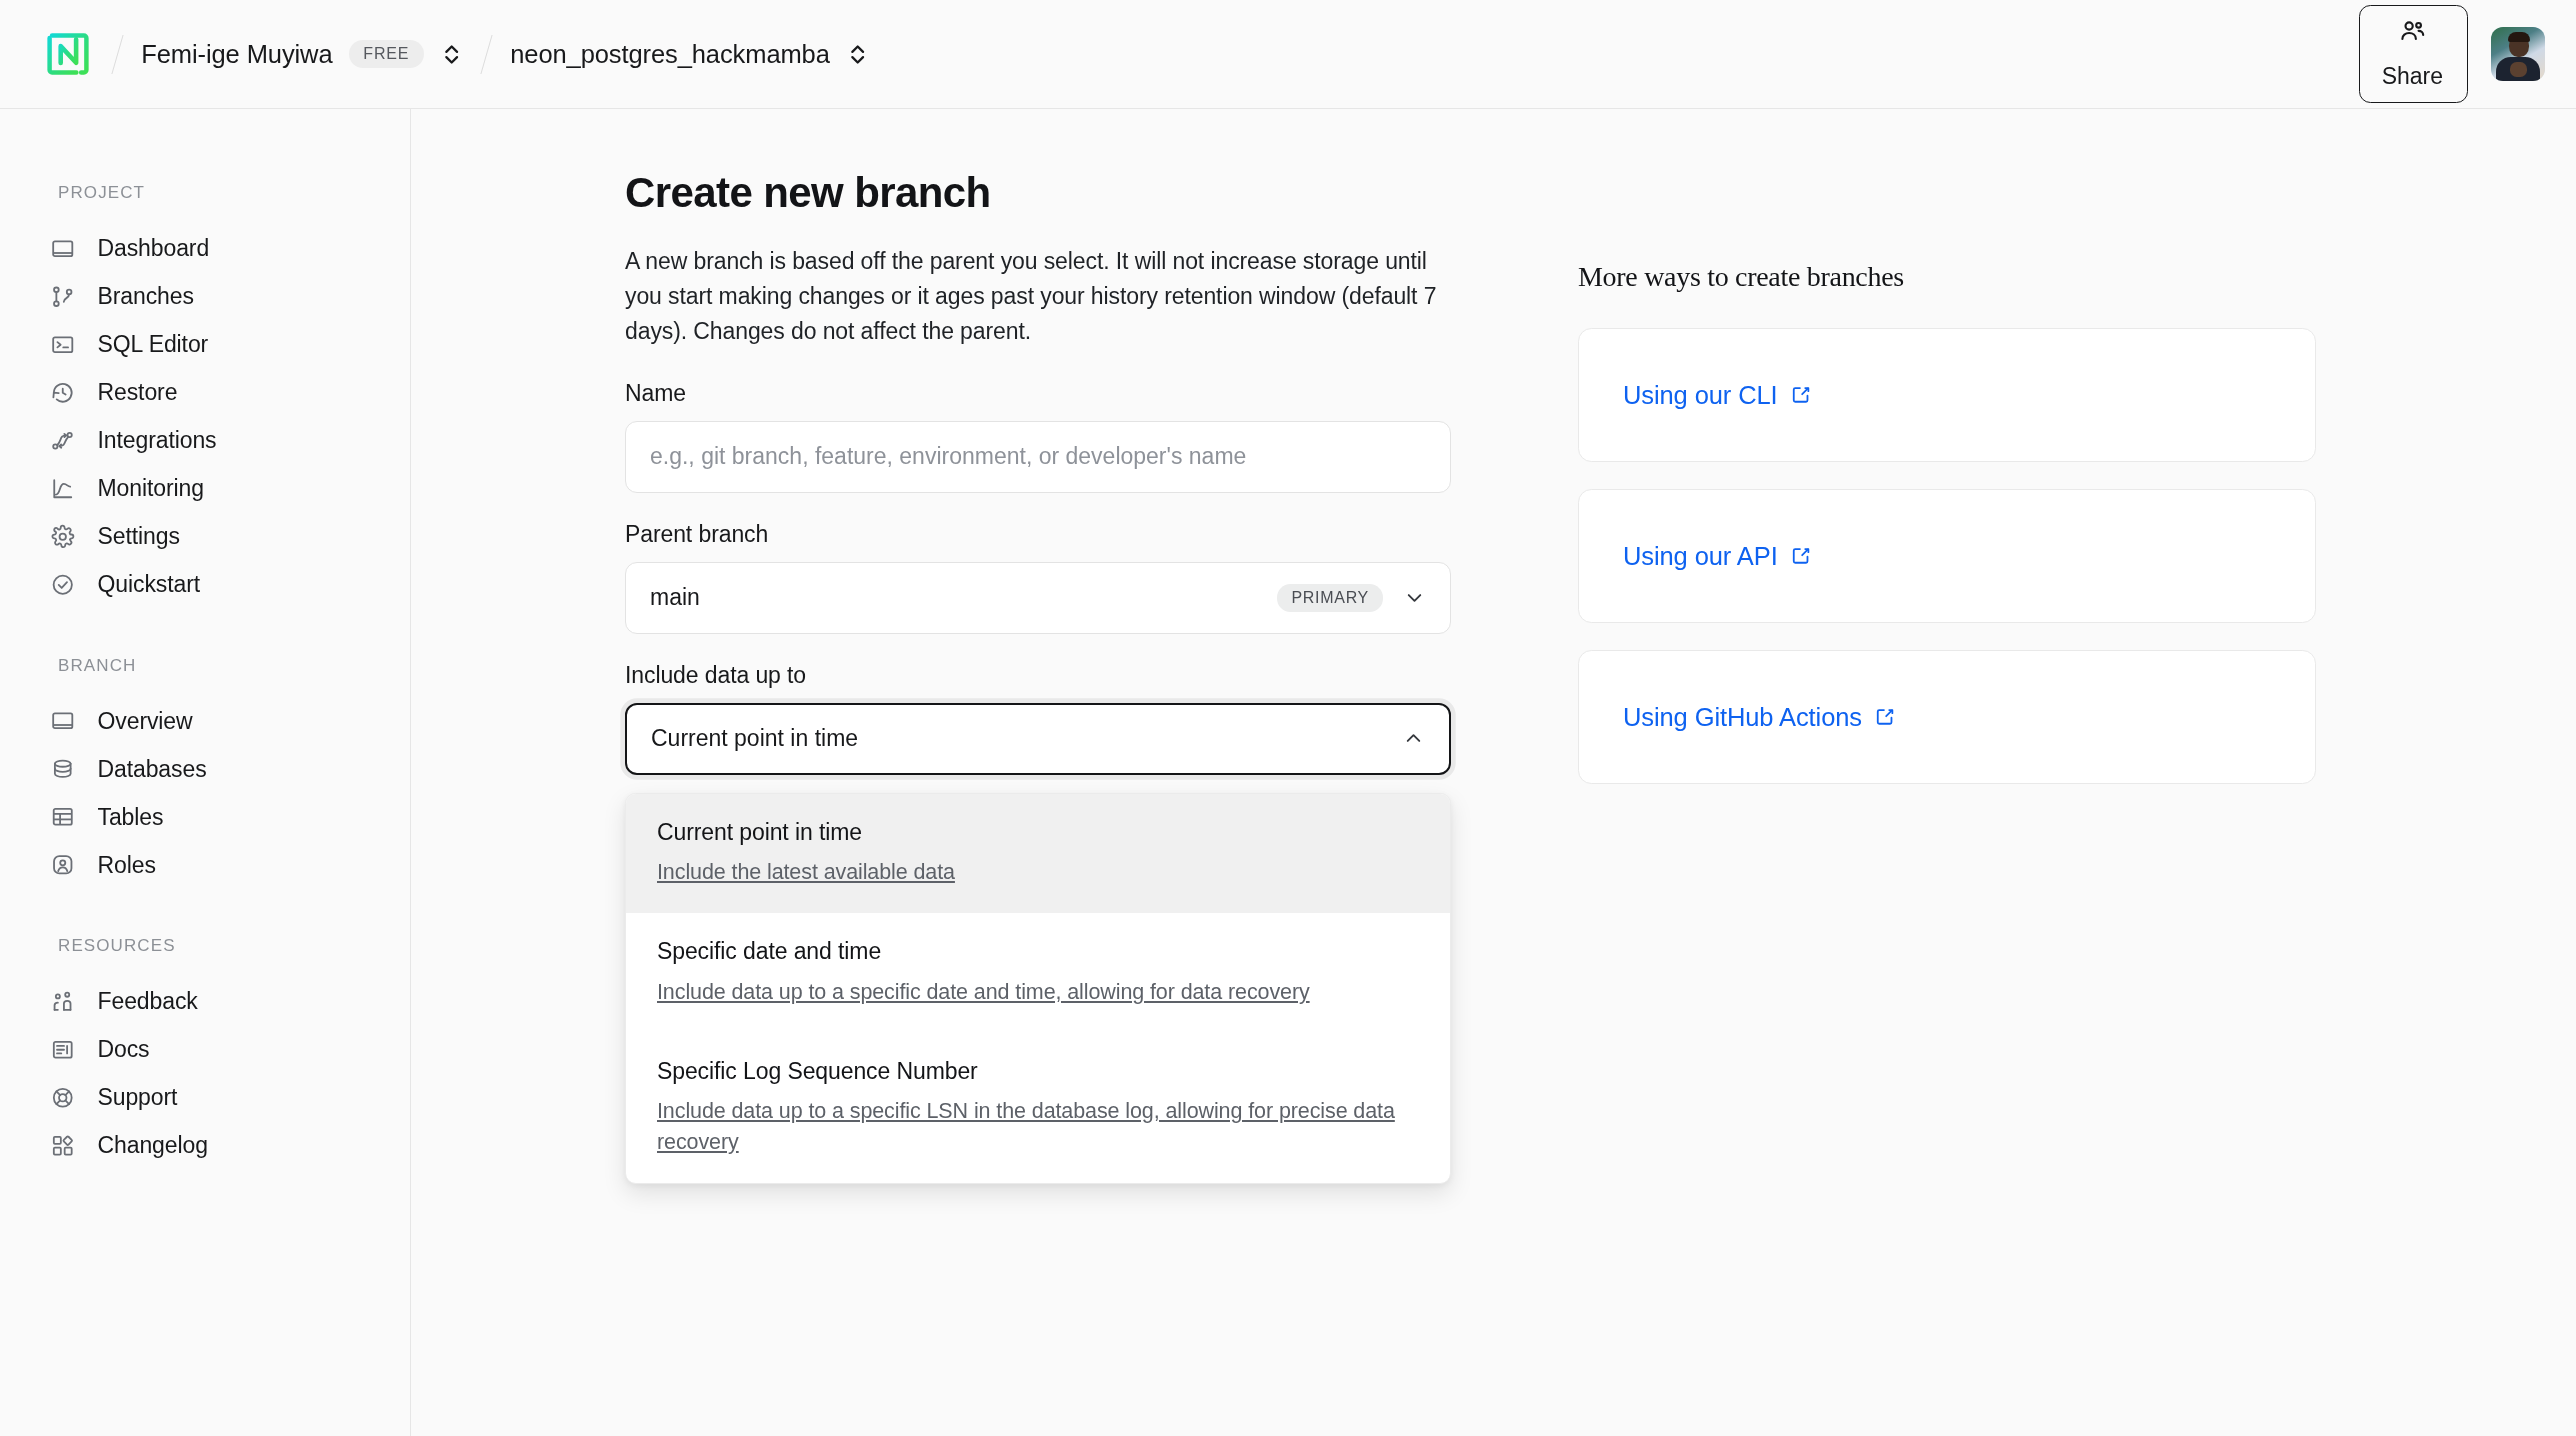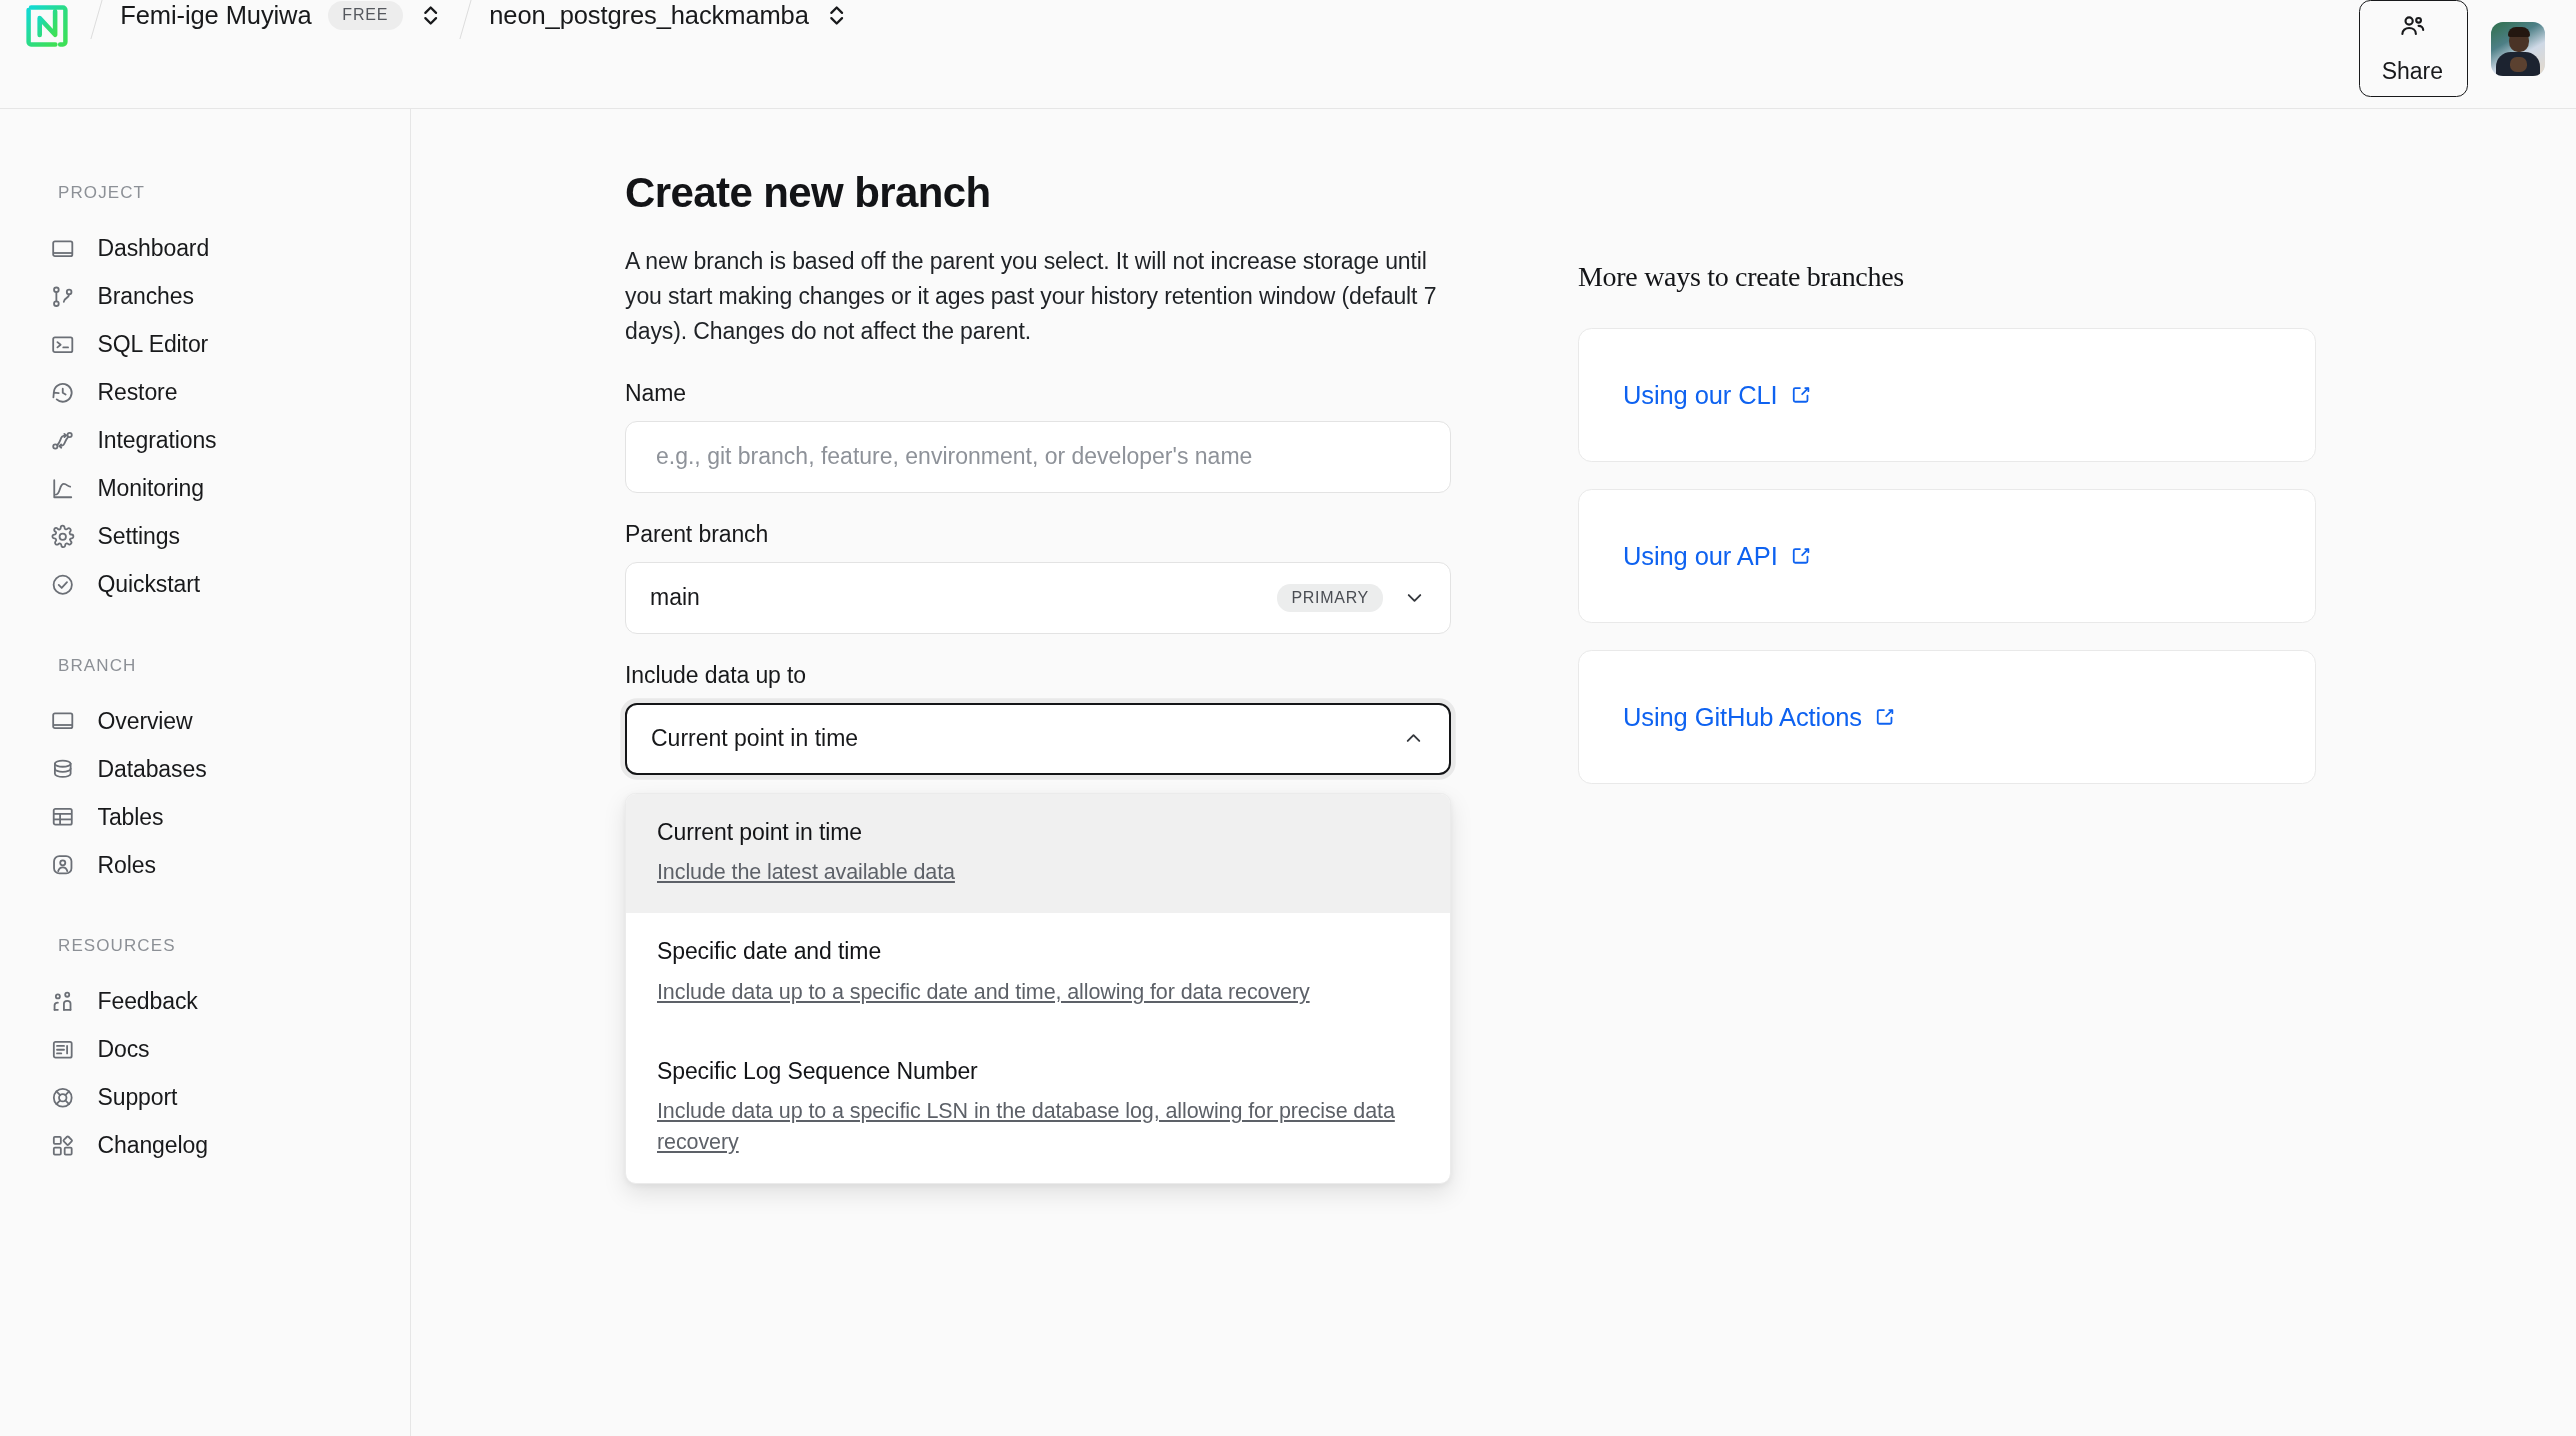--- a/index.html
+++ b/index.html
@@ -14,22 +14,22 @@
 
   
   .header {
     position: absolute;
     top: 0; left: 0;
     width: 2576px;
     height: 109px;
     background: #fafafa;
     border-bottom: 1.3px solid #e6e6e6;
     display: flex;
-    align-items: flex-start;
-    padding: 0 31px 0 21px;
+    align-items: center;
+    padding: 0 31px 0 42px;
   }
   .logo-wrap { width: 52px; height: 52px; display: flex; align-items: center; justify-content: center; flex: none; }
   .bc-sep {
     width: 1.3px; height: 39px;
     background: #dcdcdc;
     transform: skewX(-16deg);
     margin: 0 23px;
     flex: none;
   }
   .bc-item { display: flex; align-items: center; gap: 16px; flex: none; }
@@ -145,21 +145,21 @@
     margin-bottom: 14px;
     letter-spacing: -0.1px;
   }
   .input-box {
     width: 826px;
     height: 72px;
     background: #ffffff;
     border: 1.3px solid #e3e3e3;
     border-radius: 12px;
     display: flex; align-items: center;
-    padding: 0 30px;
+    padding: 0 24px;
     font-size: 23px;
     cursor: text;
   }
   .input-box .ph { color: #8e9299; }
   .field-gap { height: 28px; }
   .select-box {
     width: 826px;
     height: 72px;
     background: #ffffff;
     border: 1.3px solid #e3e3e3;

